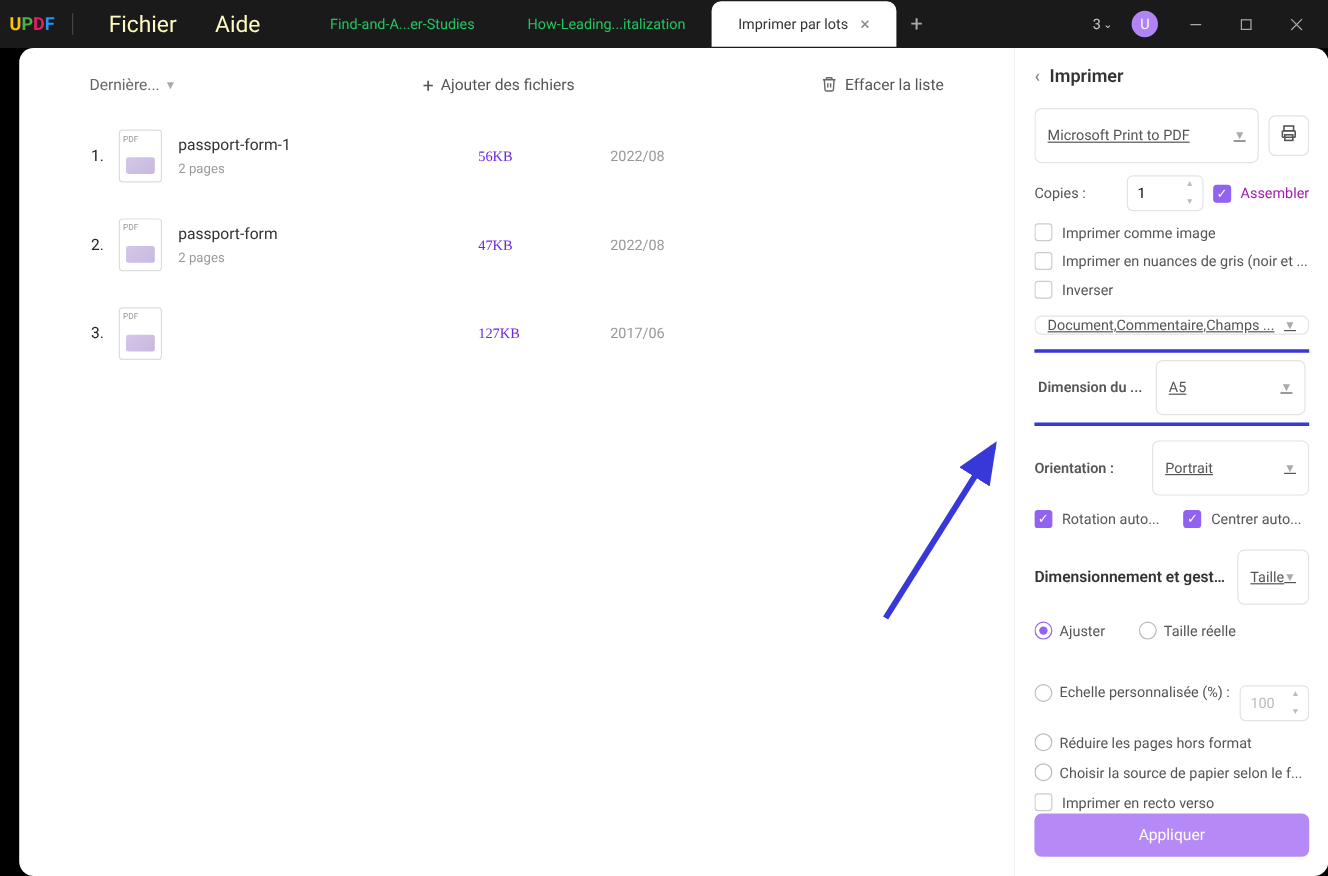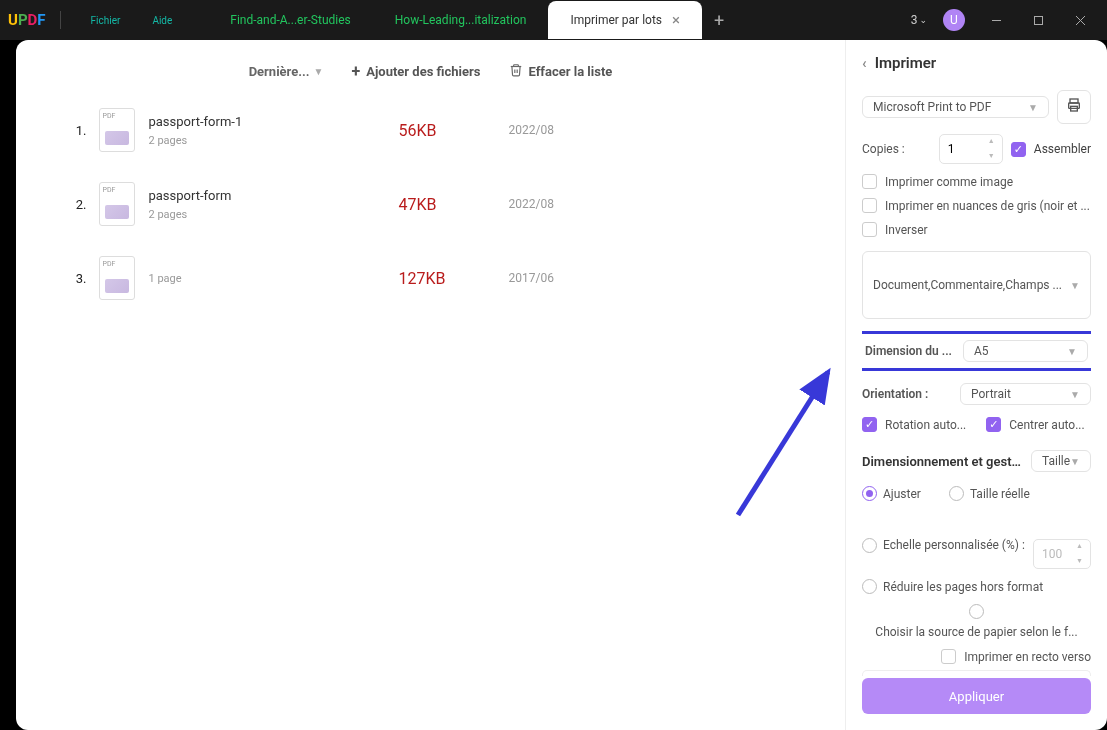--- a/index.html
+++ b/index.html
@@ -4,52 +4,52 @@
 <style>
 * { margin: 0; padding: 0; box-sizing: border-box; font-family: -apple-system, BlinkMacSystemFont, "Segoe UI", Roboto, sans-serif; }
 body { background: #000; width: 1107px; height: 730px; overflow: hidden; }
 .titlebar { height: 40px; background: #1a1a1a; display: flex; align-items: center; padding: 0 8px; }
 .logo { display: flex; align-items: center; font-weight: bold; font-size: 15px; gap: 0; }
 .logo .u { color: #ffc107; }
 .logo .p { color: #4caf50; }
 .logo .d { color: #e91e63; }
 .logo .f { color: #2196f3; }
 .vsep { width: 1px; height: 18px; background: #444; margin: 0 14px; }
-.menu-item { color: #14b8a6; font-size: 10px; padding: 8px 16px; cursor: pointer; }
+.menu-item { color: #fef9c3; font-size: 19px; padding: 8px 16px; cursor: pointer; }
 .tabs { display: flex; margin-left: 20px; align-items: center; flex: 1; }
 .tab { padding: 10px 22px; color: #22c55e; font-size: 12px; border-radius: 8px 8px 0 0; position: relative; cursor: pointer; display: flex; align-items: center; gap: 10px; }
 .tab.active { background: #fff; color: #333; }
 .tab-close { color: #888; font-size: 15px; cursor: pointer; }
 .tab-add { color: #aaa; font-size: 18px; padding: 0 12px; cursor: pointer; }
 .winright { display: flex; align-items: center; gap: 4px; }
 .badge-count { color: #ccc; font-size: 12px; display: flex; align-items: center; gap: 2px; margin-right: 4px; }
 .avatar { width: 22px; height: 22px; border-radius: 50%; background: #b084f5; color: #fff; display: flex; align-items: center; justify-content: center; font-size: 12px; margin: 0 8px; }
 .winbtn { width: 38px; height: 28px; display: flex; align-items: center; justify-content: center; color: #aaa; cursor: pointer; }
 .content { display: flex; height: 690px; background: #000; }
 .main { flex: 1; background: #fff; margin: 0 0 0 16px; border-radius: 12px 0 0 12px; display: flex; flex-direction: column; }
 .filelist-wrap { flex: 1; padding: 18px 0 0 0; display:flex; justify-content:center;}
 .filelist-inner{ width: 752px; background:#fff; }
-.toolbar { display: flex; justify-content: center; align-items: center; gap: 28px; padding: 4px 20px 12px 20px; font-weight: bold; }
+.toolbar { display: flex; justify-content: space-between; align-items: center; gap: 28px; padding: 4px 20px 12px 20px; }
 .toolbar-item { display: flex; align-items: center; gap: 6px; font-size: 13px; color: #555; cursor: pointer; }
 .dropdown-tb { display: flex; align-items: center; gap: 4px; font-size: 13px; color: #666; cursor: pointer; }
 .file-row { display: flex; align-items: center; padding: 15px 20px 15px 4px; }
 .row-num { width: 28px; text-align: right; font-size: 13px; color: #222; margin-right: 12px; }
 .pdf-thumb { width: 36px; height: 44px; border: 1px solid #ddd; border-radius: 3px; background: #fff; position: relative; margin-right: 14px; }
 .pdf-thumb::before { content: "PDF"; position: absolute; top: 3px; left: 3px; font-size: 7px; color: #999; }
 .pdf-thumb::after { content: ""; position: absolute; bottom: 6px; left: 5px; right: 5px; height: 14px; background: linear-gradient(135deg,#d4c7e8,#c8b8e0); border-radius: 2px; }
 .file-info { flex: 0 0 250px; }
 .file-name { font-size: 13px; color: #333; margin-bottom: 5px; }
 .file-pages { font-size: 11px; color: #999; }
-.file-size { width: 110px; font-size: 16px; color: #b91c1c; }
+.file-size { width: 110px; font-size: 12px; color: #6d28d9; font-family: Liberation Serif, serif; }
 .file-date { font-size: 12px; color: #999; }
 .sidebar { width: 262px; background: #fff; border-radius: 0 12px 12px 0; border-left: 1px solid #eee; display: flex; flex-direction: column; padding: 14px 16px 16px 16px;}
 .side-header { display: flex; align-items: center; gap: 8px; font-size: 15px; font-weight: 600; color: #333; margin-bottom: 18px;}
 .back-chev { color: #888; cursor: pointer; font-size:15px; }
 .side-row { display: flex; align-items: center; gap: 8px; margin-bottom: 10px; }
-.select { flex: 1; height: 22px; border: 1px solid #e3e3e3; border-radius: 6px; padding: 0 10px; font-size: 12px; color: #555; background: #fff; display: flex; align-items: center; justify-content: space-between; cursor: pointer; }
+.select { flex: 1; height: 46px; border: 1px solid #e3e3e3; border-radius: 6px; padding: 0 10px; font-size: 12px; color: #555; background: #fff; display: flex; align-items: center; justify-content: space-between; cursor: pointer; text-decoration: underline; }
 .select .caret { color: #aaa; font-size: 10px; }
 .print-icon-btn { width: 34px; height: 34px; border: 1px solid #e3e3e3; border-radius: 6px; display: flex; align-items: center; justify-content: center; cursor: pointer; color:#555;}
 .label { font-size: 12px; color: #555; flex:1; white-space:nowrap; overflow:hidden; text-overflow:ellipsis;}
 .num-input { width: 64px; height: 30px; border: 1px solid #e3e3e3; border-radius: 5px; padding: 0 18px 0 8px; font-size: 12px; position: relative; display:flex; align-items:center;}
 .spinner { position:absolute; right:4px; top:3px; bottom:3px; width:10px; display:flex; flex-direction:column; justify-content:space-between; color:#bbb; font-size:7px; line-height:1;}
 .cbx { width: 15px; height: 15px; border: 1px solid #ccc; border-radius: 3px; cursor: pointer; display:inline-flex; align-items:center; justify-content:center; flex-shrink:0;}
 .cbx.checked { background: #9163f0; border-color: #9163f0; color: #fff; font-size: 11px; }
 .cbx.checked::after{ content:"✓"; }
 .check-row { display:flex; align-items:center; gap:8px; margin-bottom:9px; font-size:12px; color:#555;}
 .check-row .lbl{ white-space:nowrap; overflow:hidden; text-overflow:ellipsis; }
@@ -154,21 +154,20 @@
                 <div class="file-name">passport-form</div>
                 <div class="file-pages">2 pages</div>
               </div>
               <div class="file-size">47KB</div>
               <div class="file-date">2022/08</div>
             </div>
             <div class="file-row">
               <div class="row-num">3.</div>
               <div class="pdf-thumb"></div>
               <div class="file-info">
-                <div class="file-pages">1 page</div>
               </div>
               <div class="file-size">127KB</div>
               <div class="file-date">2017/06</div>
             </div>
           </div>
       </div>
     </div>
   </div>
 
   <div class="sidebar">
@@ -195,21 +194,21 @@
     <div class="side-row">
       <span class="label">Copies :</span>
       <div class="num-input">
         <span>1</span>
         <div class="spinner">
               <span>▲</span>
               <span>▼</span>
             </div>
       </div>
       <span class="cbx checked"></span>
-      <span style="font-size:12px;color:#404040;">Assembler</span>
+      <span style="font-size:12px;color:#a21caf;">Assembler</span>
     </div>
 
     <div class="check-row">
           <span class="cbx"></span>
           <span class="lbl">Imprimer comme image</span>
         </div>
     <div class="check-row">
           <span class="cbx"></span>
           <span class="lbl">Imprimer en nuances de gris (noir et ...</span>
         </div>
@@ -282,26 +281,26 @@
               <span>▲</span>
               <span>▼</span>
             </div>
       </div>
     </div>
 
     <div class="radio-row">
           <span class="radio"></span>
           <span>Réduire les pages hors format</span>
         </div>
-    <div class="radio-row" style="flex-direction:column;">
+    <div class="radio-row" style="">
           <span class="radio"></span>
           <span class="lbl">Choisir la source de papier selon le f...</span>
         </div>
 
-    <div class="check-row" style="margin-bottom:6px;justify-content:flex-end;">
+    <div class="check-row" style="margin-bottom:6px;">
           <span class="cbx"></span>
           <span class="lbl">Imprimer en recto verso</span>
         </div>
     <div style="height:6px;border:1px solid #eee;border-radius:5px 5px 0 0;border-bottom:none;margin-bottom:2px;"></div>
     </div>
 
     <button class="apply-btn">Appliquer</button>
   </div>
 
   <svg class="arrow-overlay" width="130" height="180">

